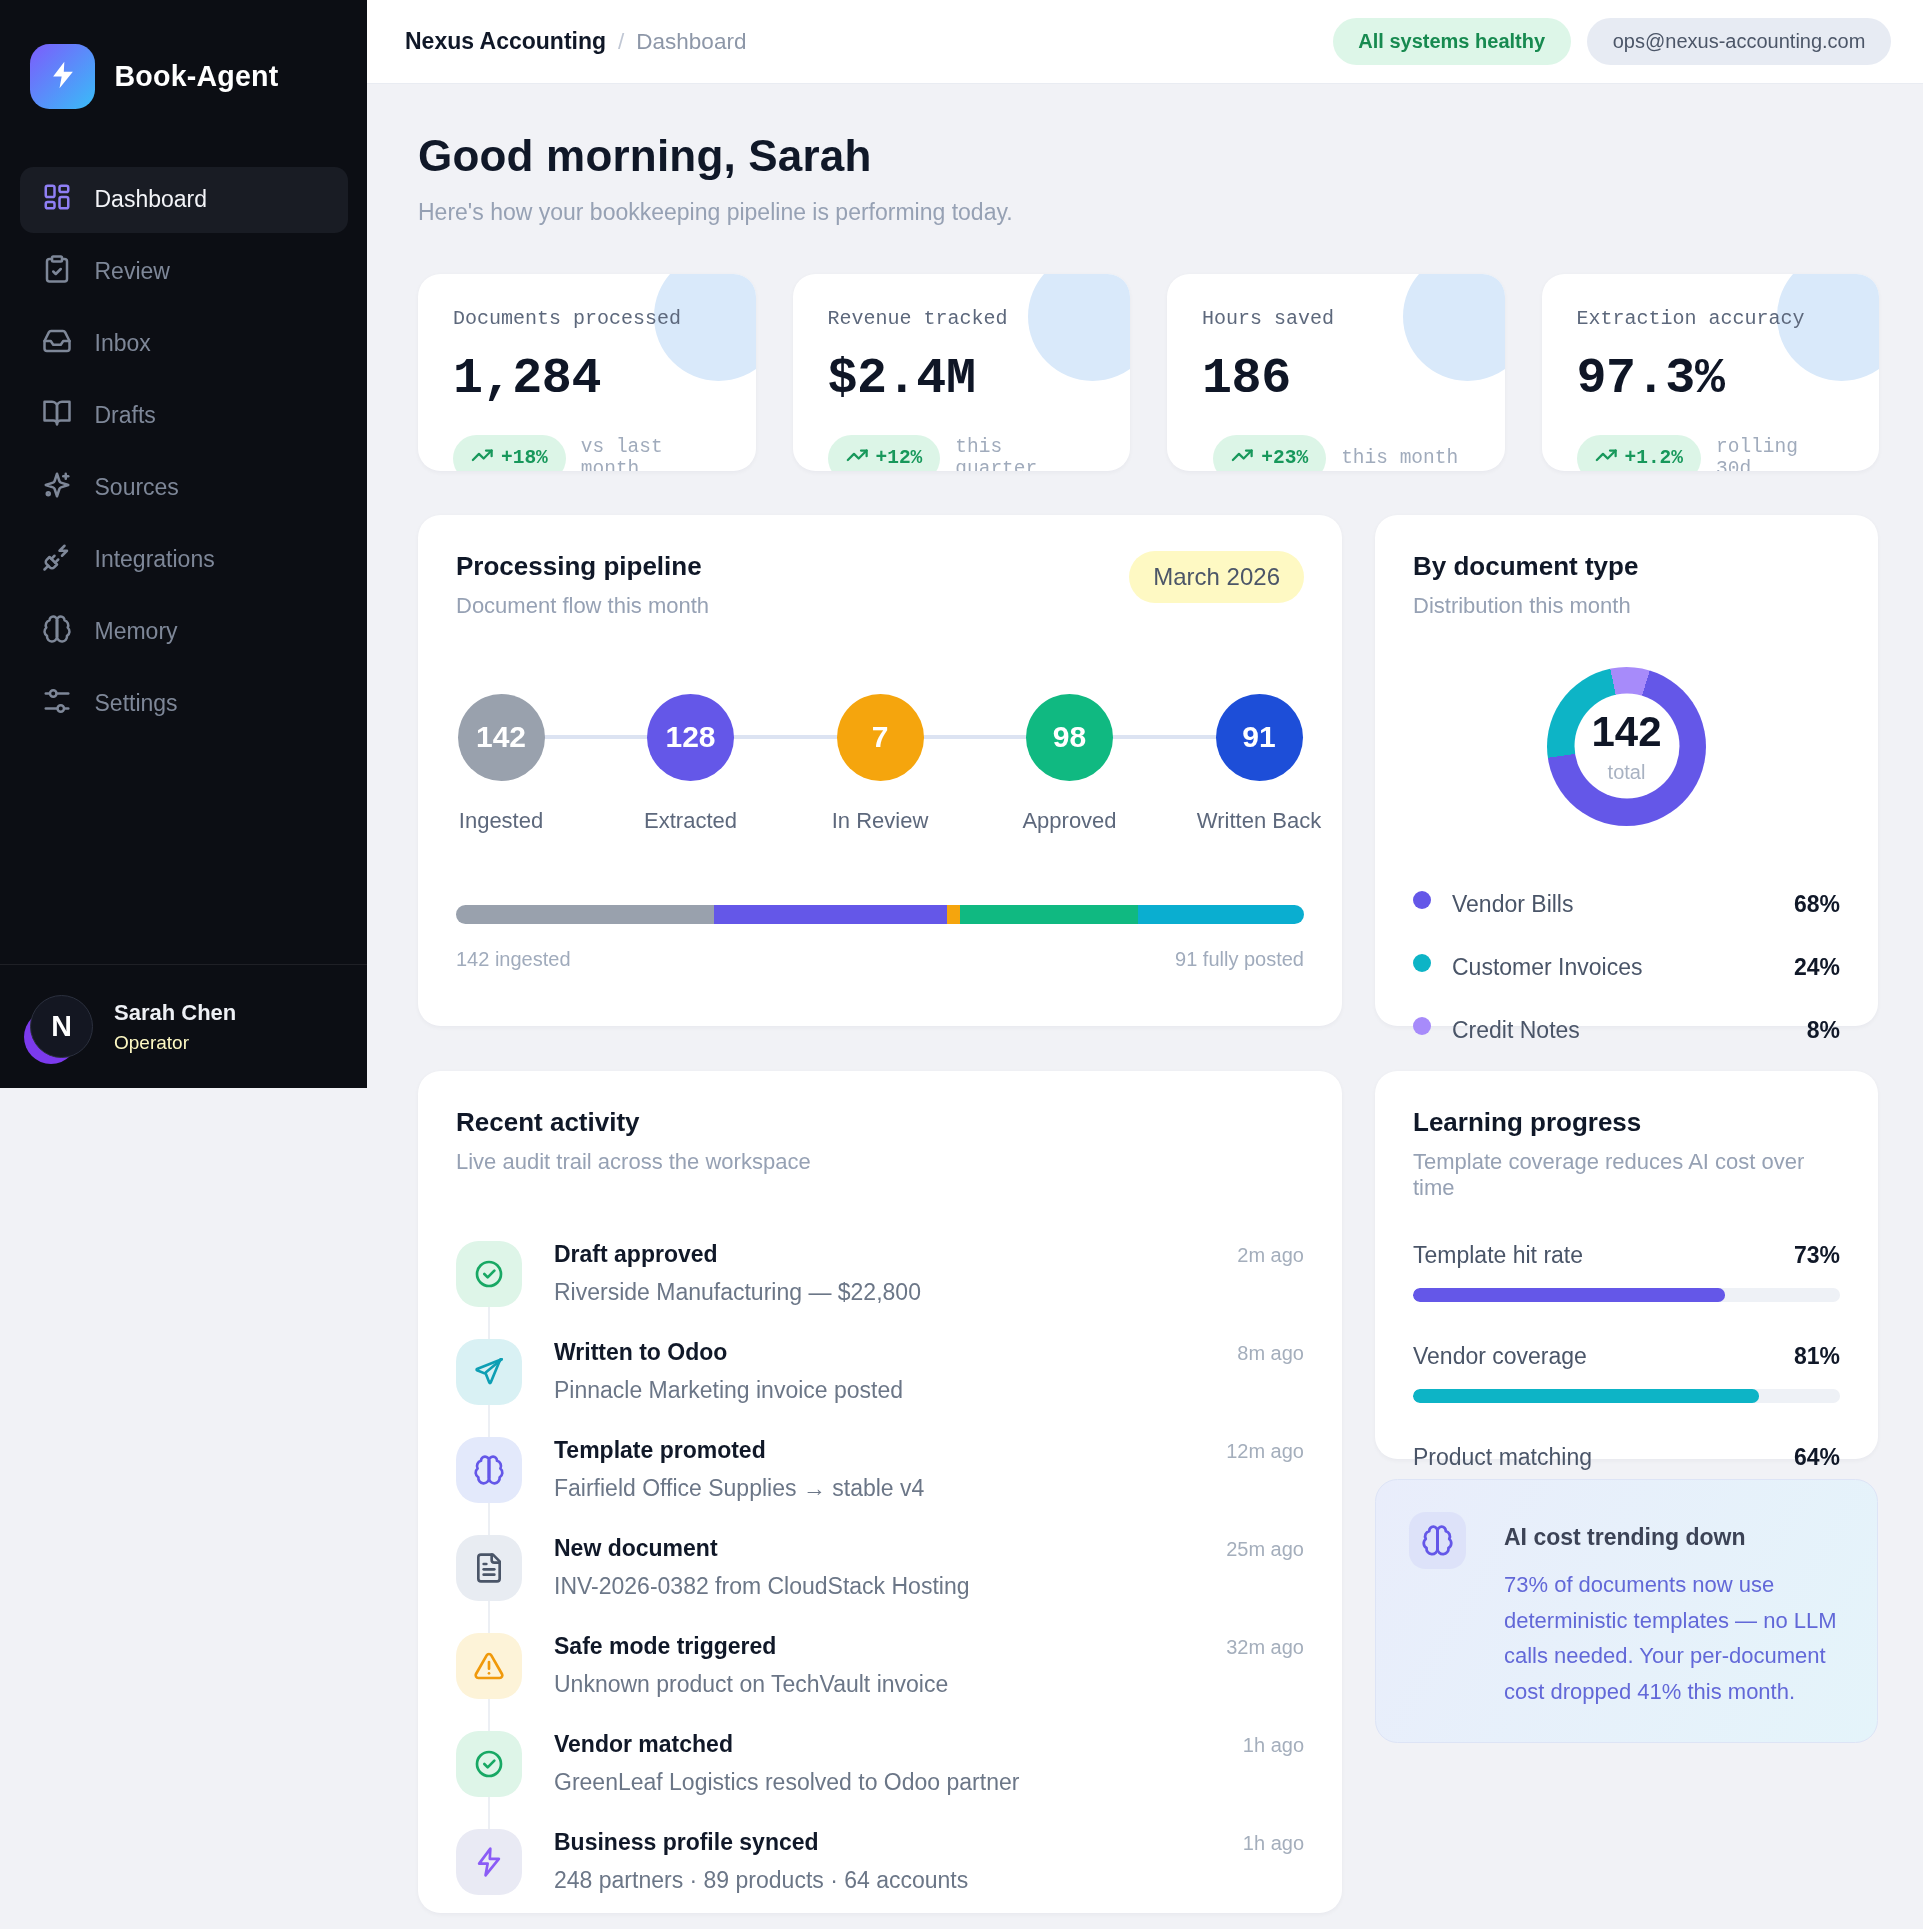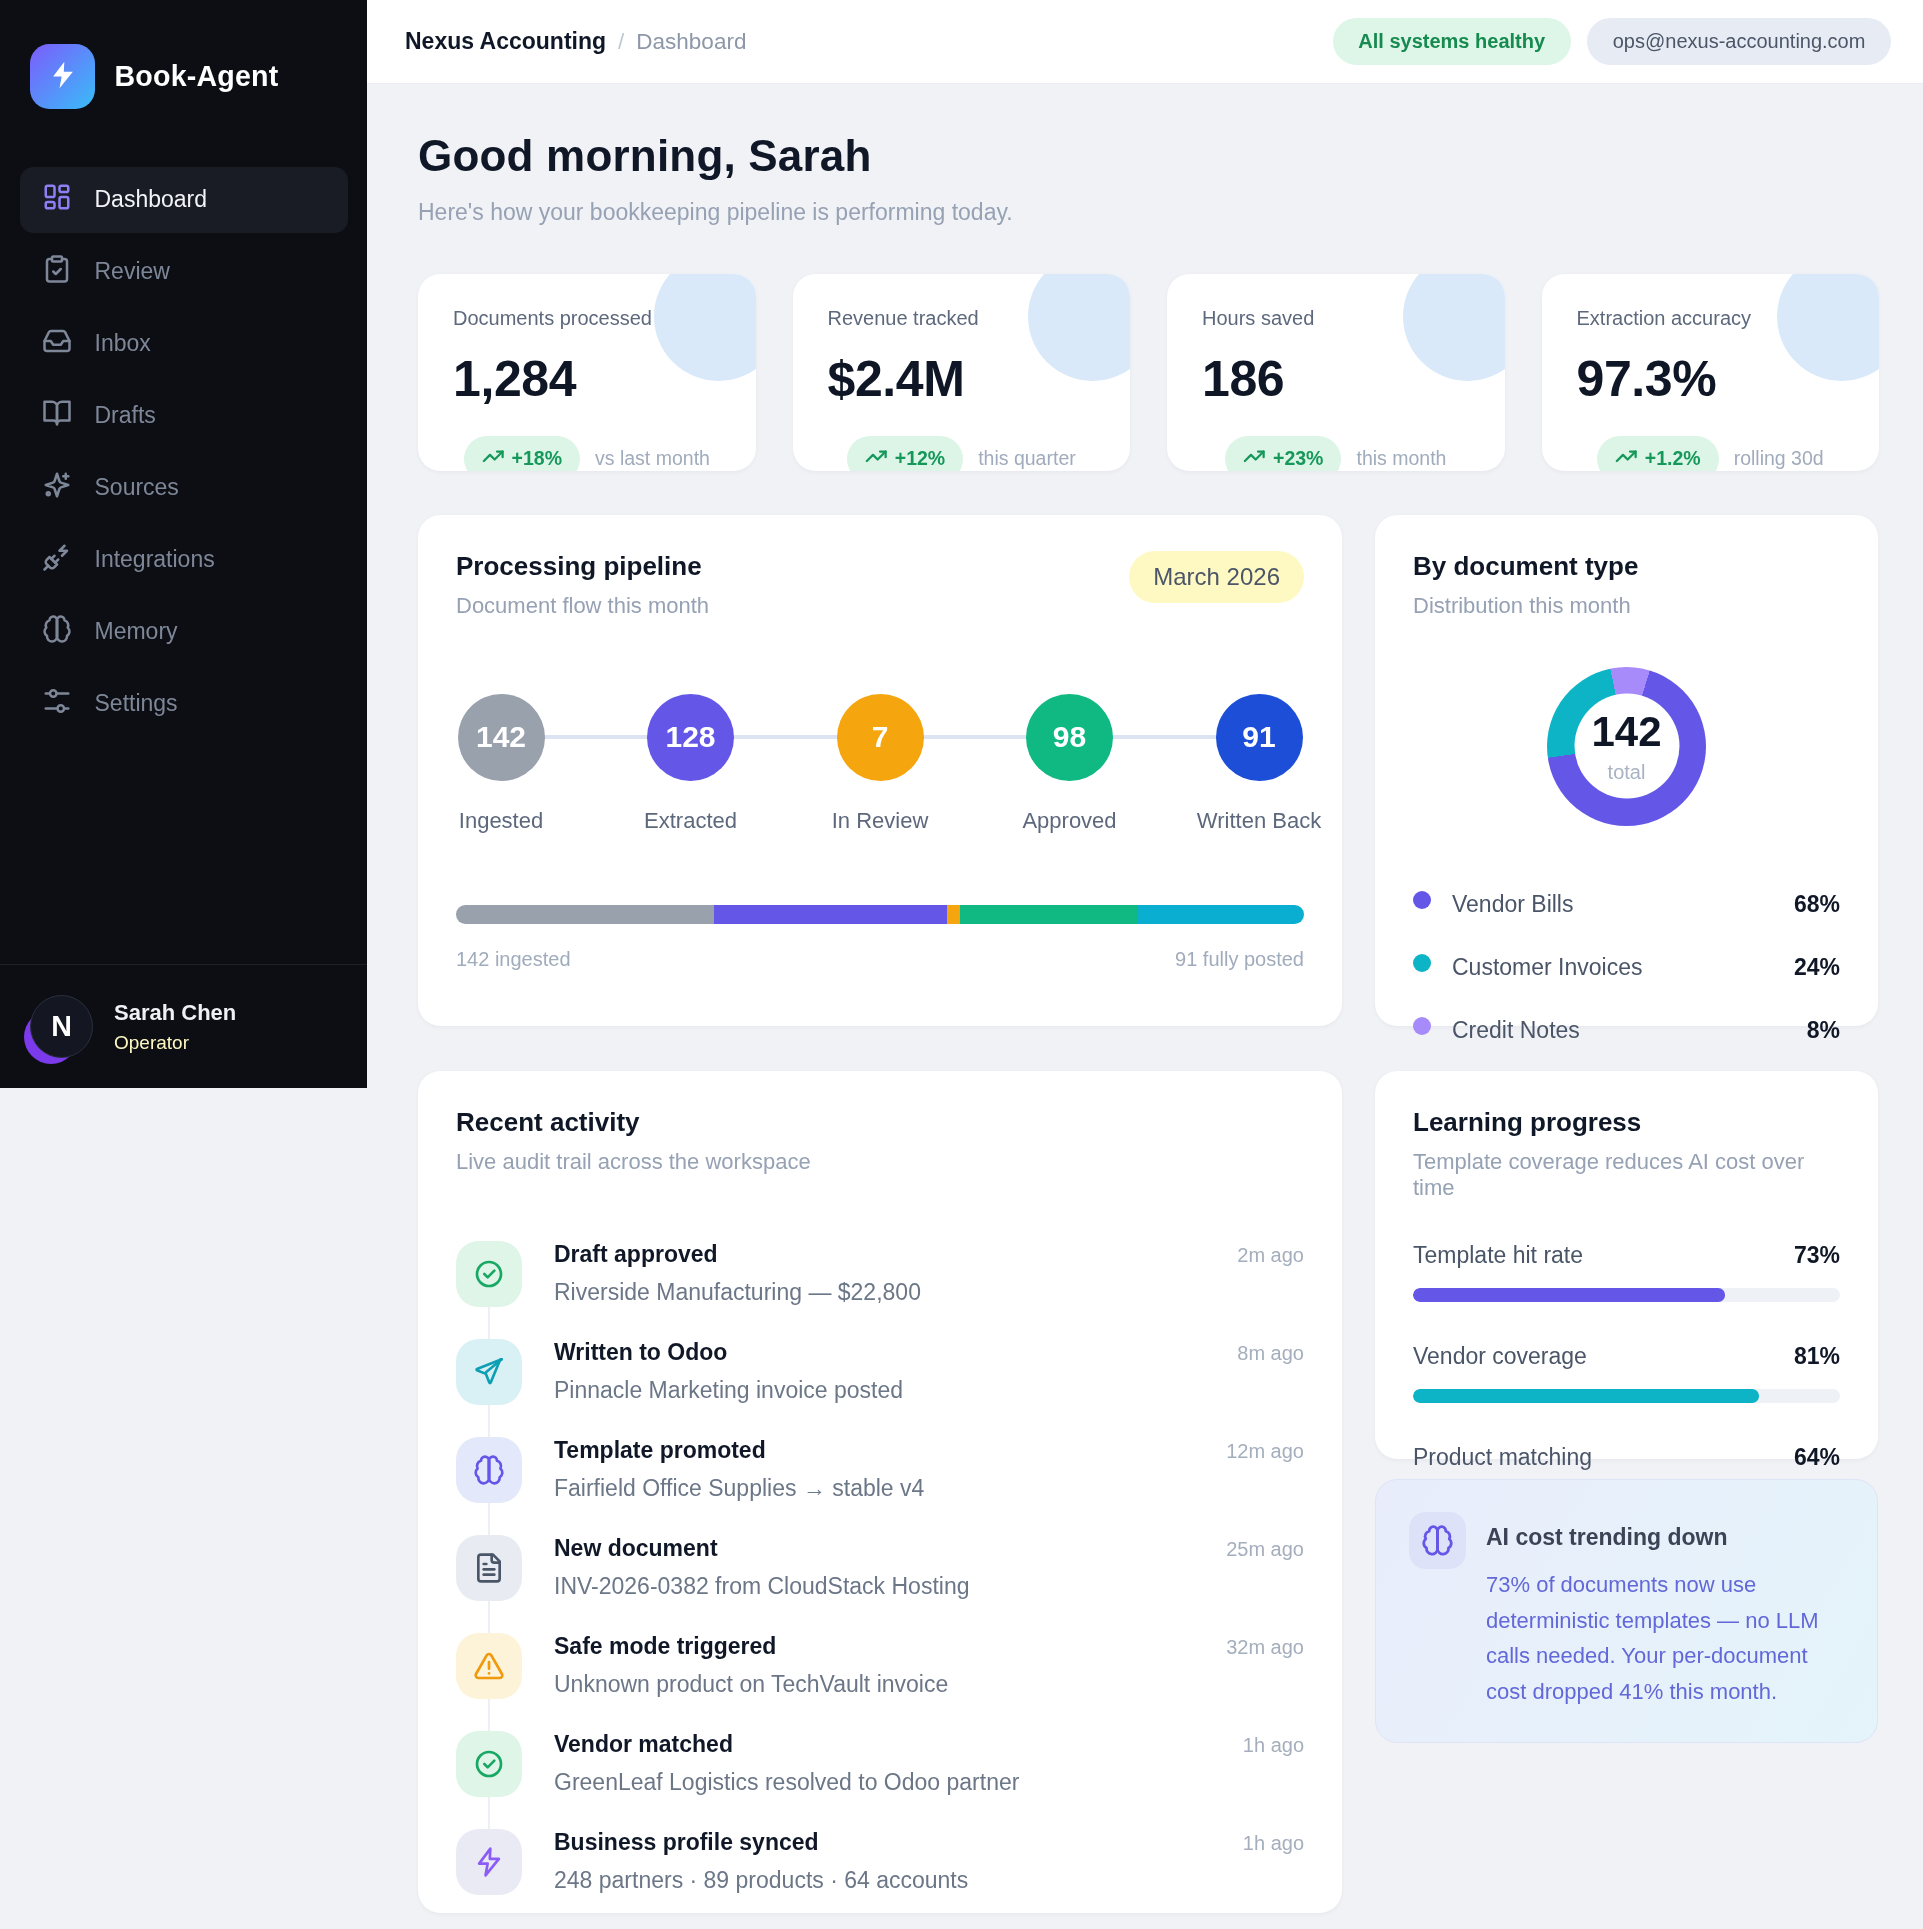--- a/index.html
+++ b/index.html
@@ -33,21 +33,21 @@
   .pill { border-radius:751px; padding:12px 25.6px; font-size:20px; white-space:nowrap; }
   .pill-health { background:#ddf6e8; color:#178a50; font-weight:700; }
   .pill-email { background:#e7ebf3; color:#4c5668; }
 
   
   .main { position:absolute; left:367px; top:84px; width:1557px; height:1656px; padding:47px 45px 0 51px; }
   h1 { font-size:44px; font-weight:700; color:#101828; letter-spacing:0.2px; }
   .page-sub { margin-top:18px; font-size:23px; color:#96a1b4; }
 
   
-  .stats { margin-top:48px; display:grid; grid-template-columns:repeat(4,1fr); gap:37px; }
+  .stats { margin-top:48px; display:grid; grid-template-columns:repeat(4,1fr); gap:37px;font-family:Liberation Mono, monospace; }
   .stat-card { position:relative; background:#fff; border-radius:22.5px; padding:33px 35px; height:197px; overflow:hidden; box-shadow:0 1.5px 4.5px rgba(15,23,42,.04); }
   .stat-bubble { position:absolute; top:-22.5px; right:-27px; width:129px; height:129px; border-radius:50%; background:#d9e9fa; }
   .stat-label { font-size:20px; color:#5d687c; position:relative; }
   .stat-value { font-size:50px; font-weight:700; color:#0f1626; margin-top:19.5px; letter-spacing:-0.4px; position:relative; }
   .stat-foot { margin-top:28.6px; display:flex; align-items:center; gap:15px; position:relative;justify-content:center; }
   .delta-pill { display:inline-flex; align-items:center; gap:7.5px; background:#dcf5e7; color:#17985b; font-size:19.5px; font-weight:700; border-radius:751px; padding:9px 18px; }
   .delta-pill svg { width:22.5px; height:22.5px; }
   .stat-period { font-size:19.5px; color:#a0abbc; }
 
   
@@ -101,21 +101,21 @@
   .learning-card { height:388px; padding:36px 38px; }
   .metric { margin-top:41px; }
   .metric:first-of-type { margin-top:47px; }
   .metric-row { display:flex; align-items:baseline; }
   .metric-label { font-size:23px; color:#4a5568; }
   .metric-pct { margin-left:auto; font-size:23px; font-weight:700; color:#101828; }
   .metric-track { margin-top:19.5px; height:13.5px; border-radius:6.8px; background:#eef1f6; overflow:hidden; }
   .metric-fill { height:100%; border-radius:6.8px; }
 
   
-  .ai-card { margin-top:19.5px; min-height:256px; border-radius:22.5px; background:linear-gradient(120deg,#e9edfb 0%,#e4f4fa 100%); border:0.8px solid #dde4f6; padding:32px 33px; display:flex; gap:20px; }
+  .ai-card { margin-top:19.5px; min-height:256px; border-radius:22.5px; background:linear-gradient(120deg,#e9edfb 0%,#e4f4fa 100%); border:0.8px solid #dde4f6; padding:32px 33px; display:flex; gap:38px; }
   .ai-icon { width:57px; height:57px; border-radius:16.5px; background:#dde2f9; display:flex; align-items:center; justify-content:center; flex:0 0 auto; }
   .ai-icon svg { width:33px; height:33px; }
   .ai-title { font-size:23px; font-weight:700; color:#3c4356; padding-top:12px; }
   .ai-body { margin-top:16.5px; font-size:22px; line-height:1.62; color:#6268d8; max-width:346px; }
 </style>
 </head>
 <body>
 
 <div class="app">
 

